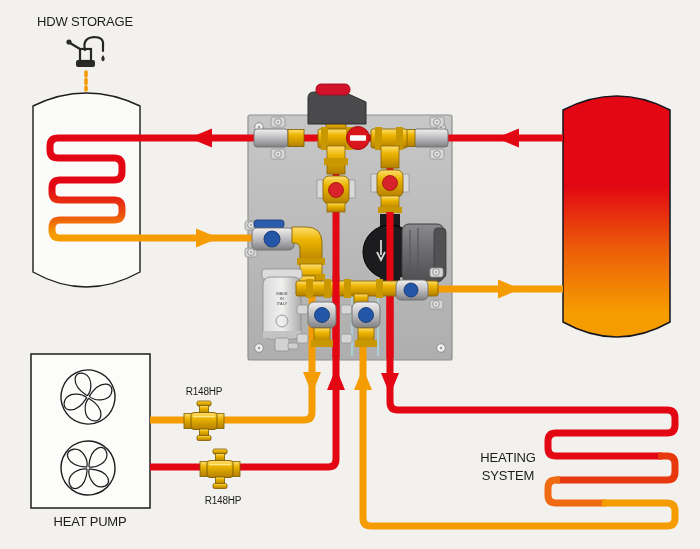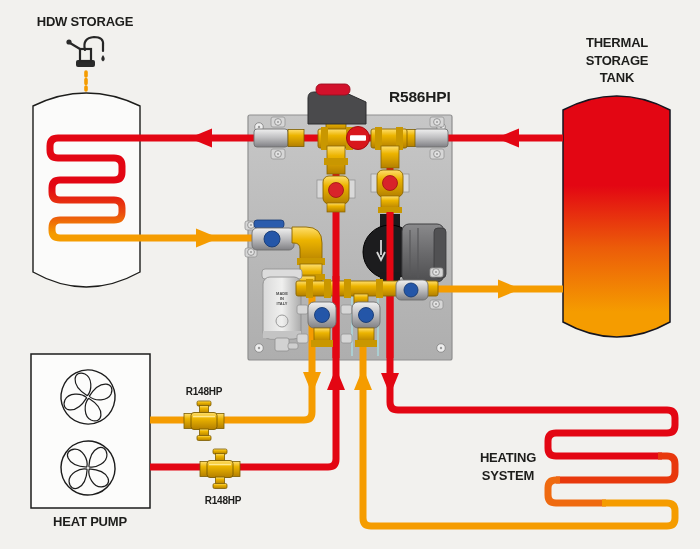--- a/index.html
+++ b/index.html
@@ -1,19 +1,19 @@
 <!DOCTYPE html>
 <html><head>
 <meta charset="utf-8">
 <style>
   html,body{margin:0;padding:0;background:#e8e7e5;}
   #stage{position:relative;width:700px;height:549px;background:#f2f1ee;overflow:hidden;
          font-family:"Liberation Sans",sans-serif;}
   #stage svg{position:absolute;left:0;top:0;}
-  .label{position:absolute;font-family:"Liberation Sans",sans-serif;font-weight:bold;
+  .label{position:absolute;font-family:"Liberation Sans",sans-serif;font-weight:normal;
          color:#1d1d1b;text-align:center;white-space:pre-line;line-height:1.35;
          letter-spacing:-0.2px;}
   .lab13{font-size:13px;}
   .lab14{font-size:10px;}
   .lab15{font-size:15.5px;}
   .labTiny{font-size:4px;color:#4a4a4a;line-height:1.2;letter-spacing:0;}
 </style>
 </head>
 <body>
 
@@ -294,25 +294,21 @@
     <polygon points="498,279.5 521,289 498,298.5" fill="#f59c00"></polygon>
     <polygon points="303,372 321,372 312,394" fill="#f59c00"></polygon>
     <polygon points="327,390 345,390 336,368" fill="#e30613"></polygon>
     <polygon points="354,390 372,390 363,368" fill="#f59c00"></polygon>
     <polygon points="381,373 399,373 390,395" fill="#e30613"></polygon>
   </g>
 </svg>
 
   <div class="label lab13" style="left:18px;top:13px;width:134px;">HDW STORAGE</div>
 
-  <div class="label lab13" style="left:556px;top:34px;width:122px;">THERMAL
-STORAGE
-TANK</div>
-
-  <div class="label lab15" style="left:389px;top:87px;width:90px;text-align:left;">R586HPI</div>
+
 
   <div class="label lab14" style="left:164px;top:385px;width:80px;">R148HP</div>
 
   <div class="label lab14" style="left:183px;top:494px;width:80px;">R148HP</div>
 
   <div class="label lab13" style="left:28px;top:513px;width:124px;">HEAT PUMP</div>
 
   <div class="label lab13" style="left:470px;top:449px;width:76px;">HEATING
 SYSTEM</div>
 

